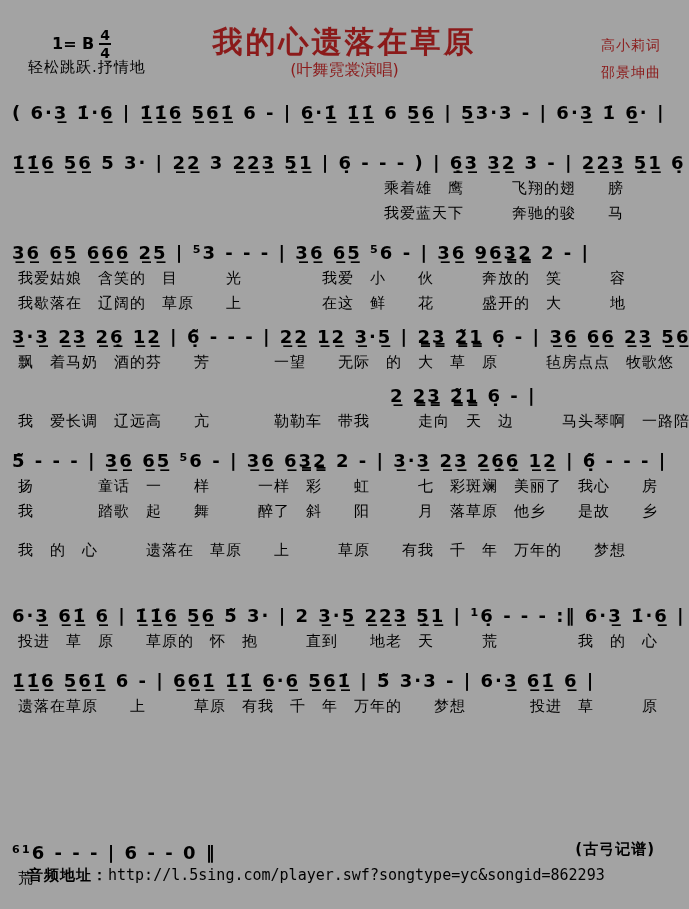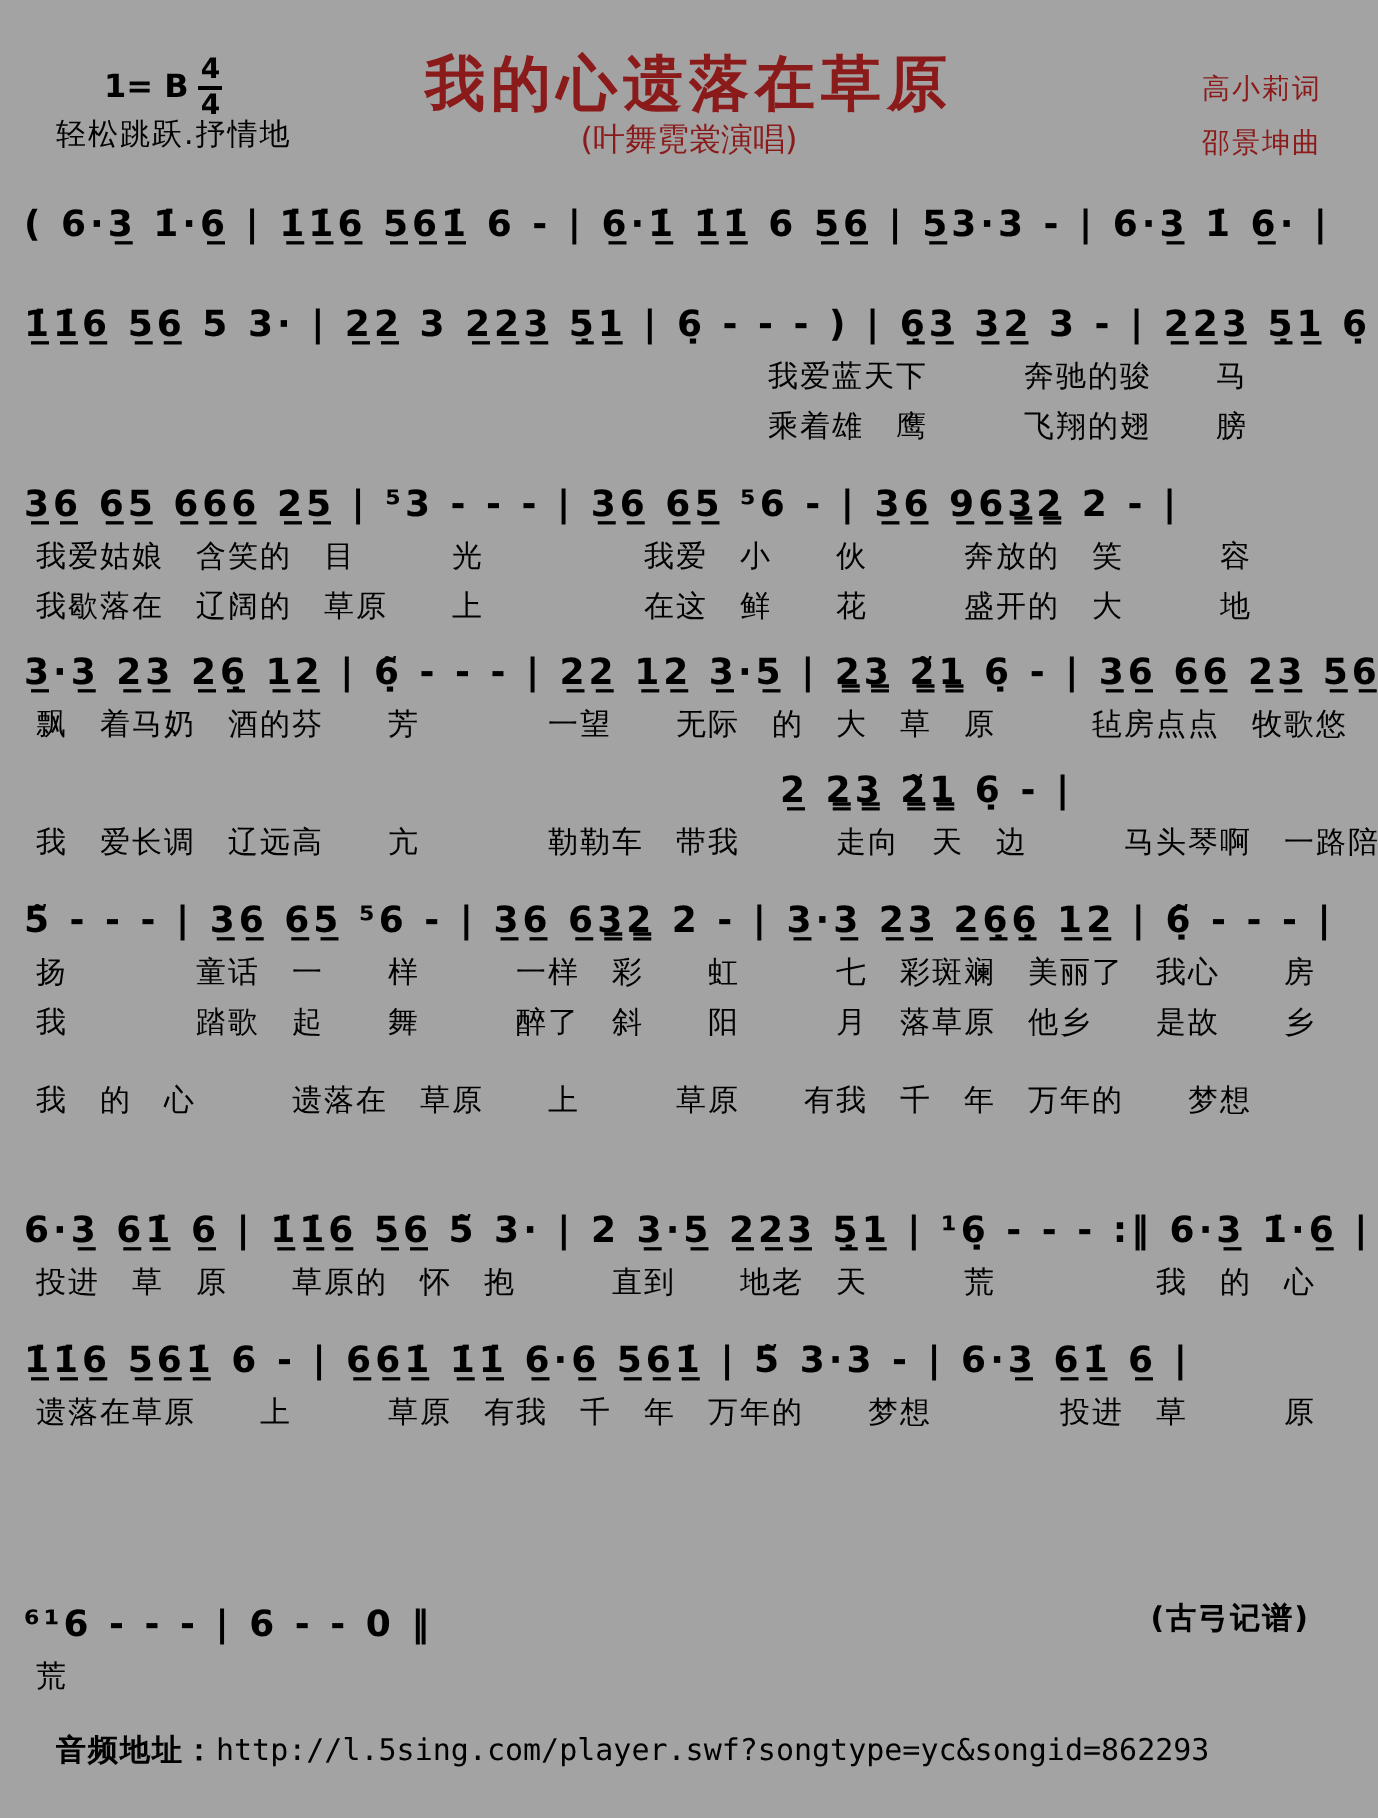--- a/index.html
+++ b/index.html
@@ -43,21 +43,21 @@
     font-family:"DejaVu Sans", sans-serif;
     font-weight:bold; font-size:18px;
     letter-spacing:2px; white-space:pre; line-height:26px;
   }
   .lyric {
     font-size:15px; white-space:pre; line-height:25px;
     padding-left:6px; letter-spacing:1px;
   }
   .lyric-indent { padding-left:372px; }
   .frag { padding-left:378px; }
-  .endrow { display:flex; justify-content:space-between; align-items:flex-start; }
+  .endrow { display:flex; justify-content:space-between; align-items:flex-start;margin-top:40px; }
   .transcriber { font-size:15px; padding-right:28px; letter-spacing:1px; font-weight:bold; }
   
   .footer {
     position:absolute; left:28px; top:866px;
     font-size:15px; white-space:pre;
   }
   .footer .lbl { font-weight:bold; letter-spacing:1px; }
   .footer .url { font-family:"DejaVu Sans Mono", monospace; font-weight:normal; }
 </style>
 </head>
@@ -76,22 +76,22 @@
     <div>高小莉词</div>
     <div>邵景坤曲</div>
   </div>
 
   <div class="system" style="top:100px">
     <div class="notation">( 6·3̲ 1̇·6̲ | 1̲̇1̲̇6̲ 5̲6̲1̲̇ 6 - | 6̲·1̲̇ 1̲̇1̲̇ 6 5̲6̲ | 5̲3·3 - | 6·3̲ 1̇ 6̲· |</div>
   </div>
 
   <div class="system" style="top:150px">
     <div class="notation">1̲̇1̲̇6̲ 5̲6̲ 5 3· | 2̲2̲ 3 2̲2̲3̲ 5̣̲1̲ | 6̣ - - - ) | 6̣̲3̲ 3̲2̲ 3 - | 2̲2̲3̲ 5̣̲1̲ 6̣ - |</div>
+    <div class="lyric lyric-indent">乘着雄　鹰　　　飞翔的翅　　膀</div>
     <div class="lyric lyric-indent">我爱蓝天下　　　奔驰的骏　　马</div>
-    <div class="lyric lyric-indent">乘着雄　鹰　　　飞翔的翅　　膀</div>
   </div>
 
   <div class="system" style="top:240px">
     <div class="notation">3̲6̲ 6̲5̲ 6̲6̲6̲ 2̲5̲ | ⁵3 - - - | 3̲6̲ 6̲5̲ ⁵6 - | 3̲6̲ 9̲6̲3̳2̳ 2 - |</div>
     <div class="lyric">我爱姑娘　含笑的　目　　　光　　　　　我爱　小　　伙　　　奔放的　笑　　　容</div>
     <div class="lyric">我歇落在　辽阔的　草原　　上　　　　　在这　鲜　　花　　　盛开的　大　　　地</div>
   </div>
 
   <div class="system" style="top:324px">
     <div class="notation">3̲·3̲ 2̲3̲ 2̲6̣̲ 1̲2̲ | 6̣̃ - - - | 2̲2̲ 1̲2̲ 3̲·5̲ | 2̳3̳ 2̳̃1̳ 6̣ - | 3̲6̲ 6̲6̲ 2̲3̲ 5̲6̲ |</div>

